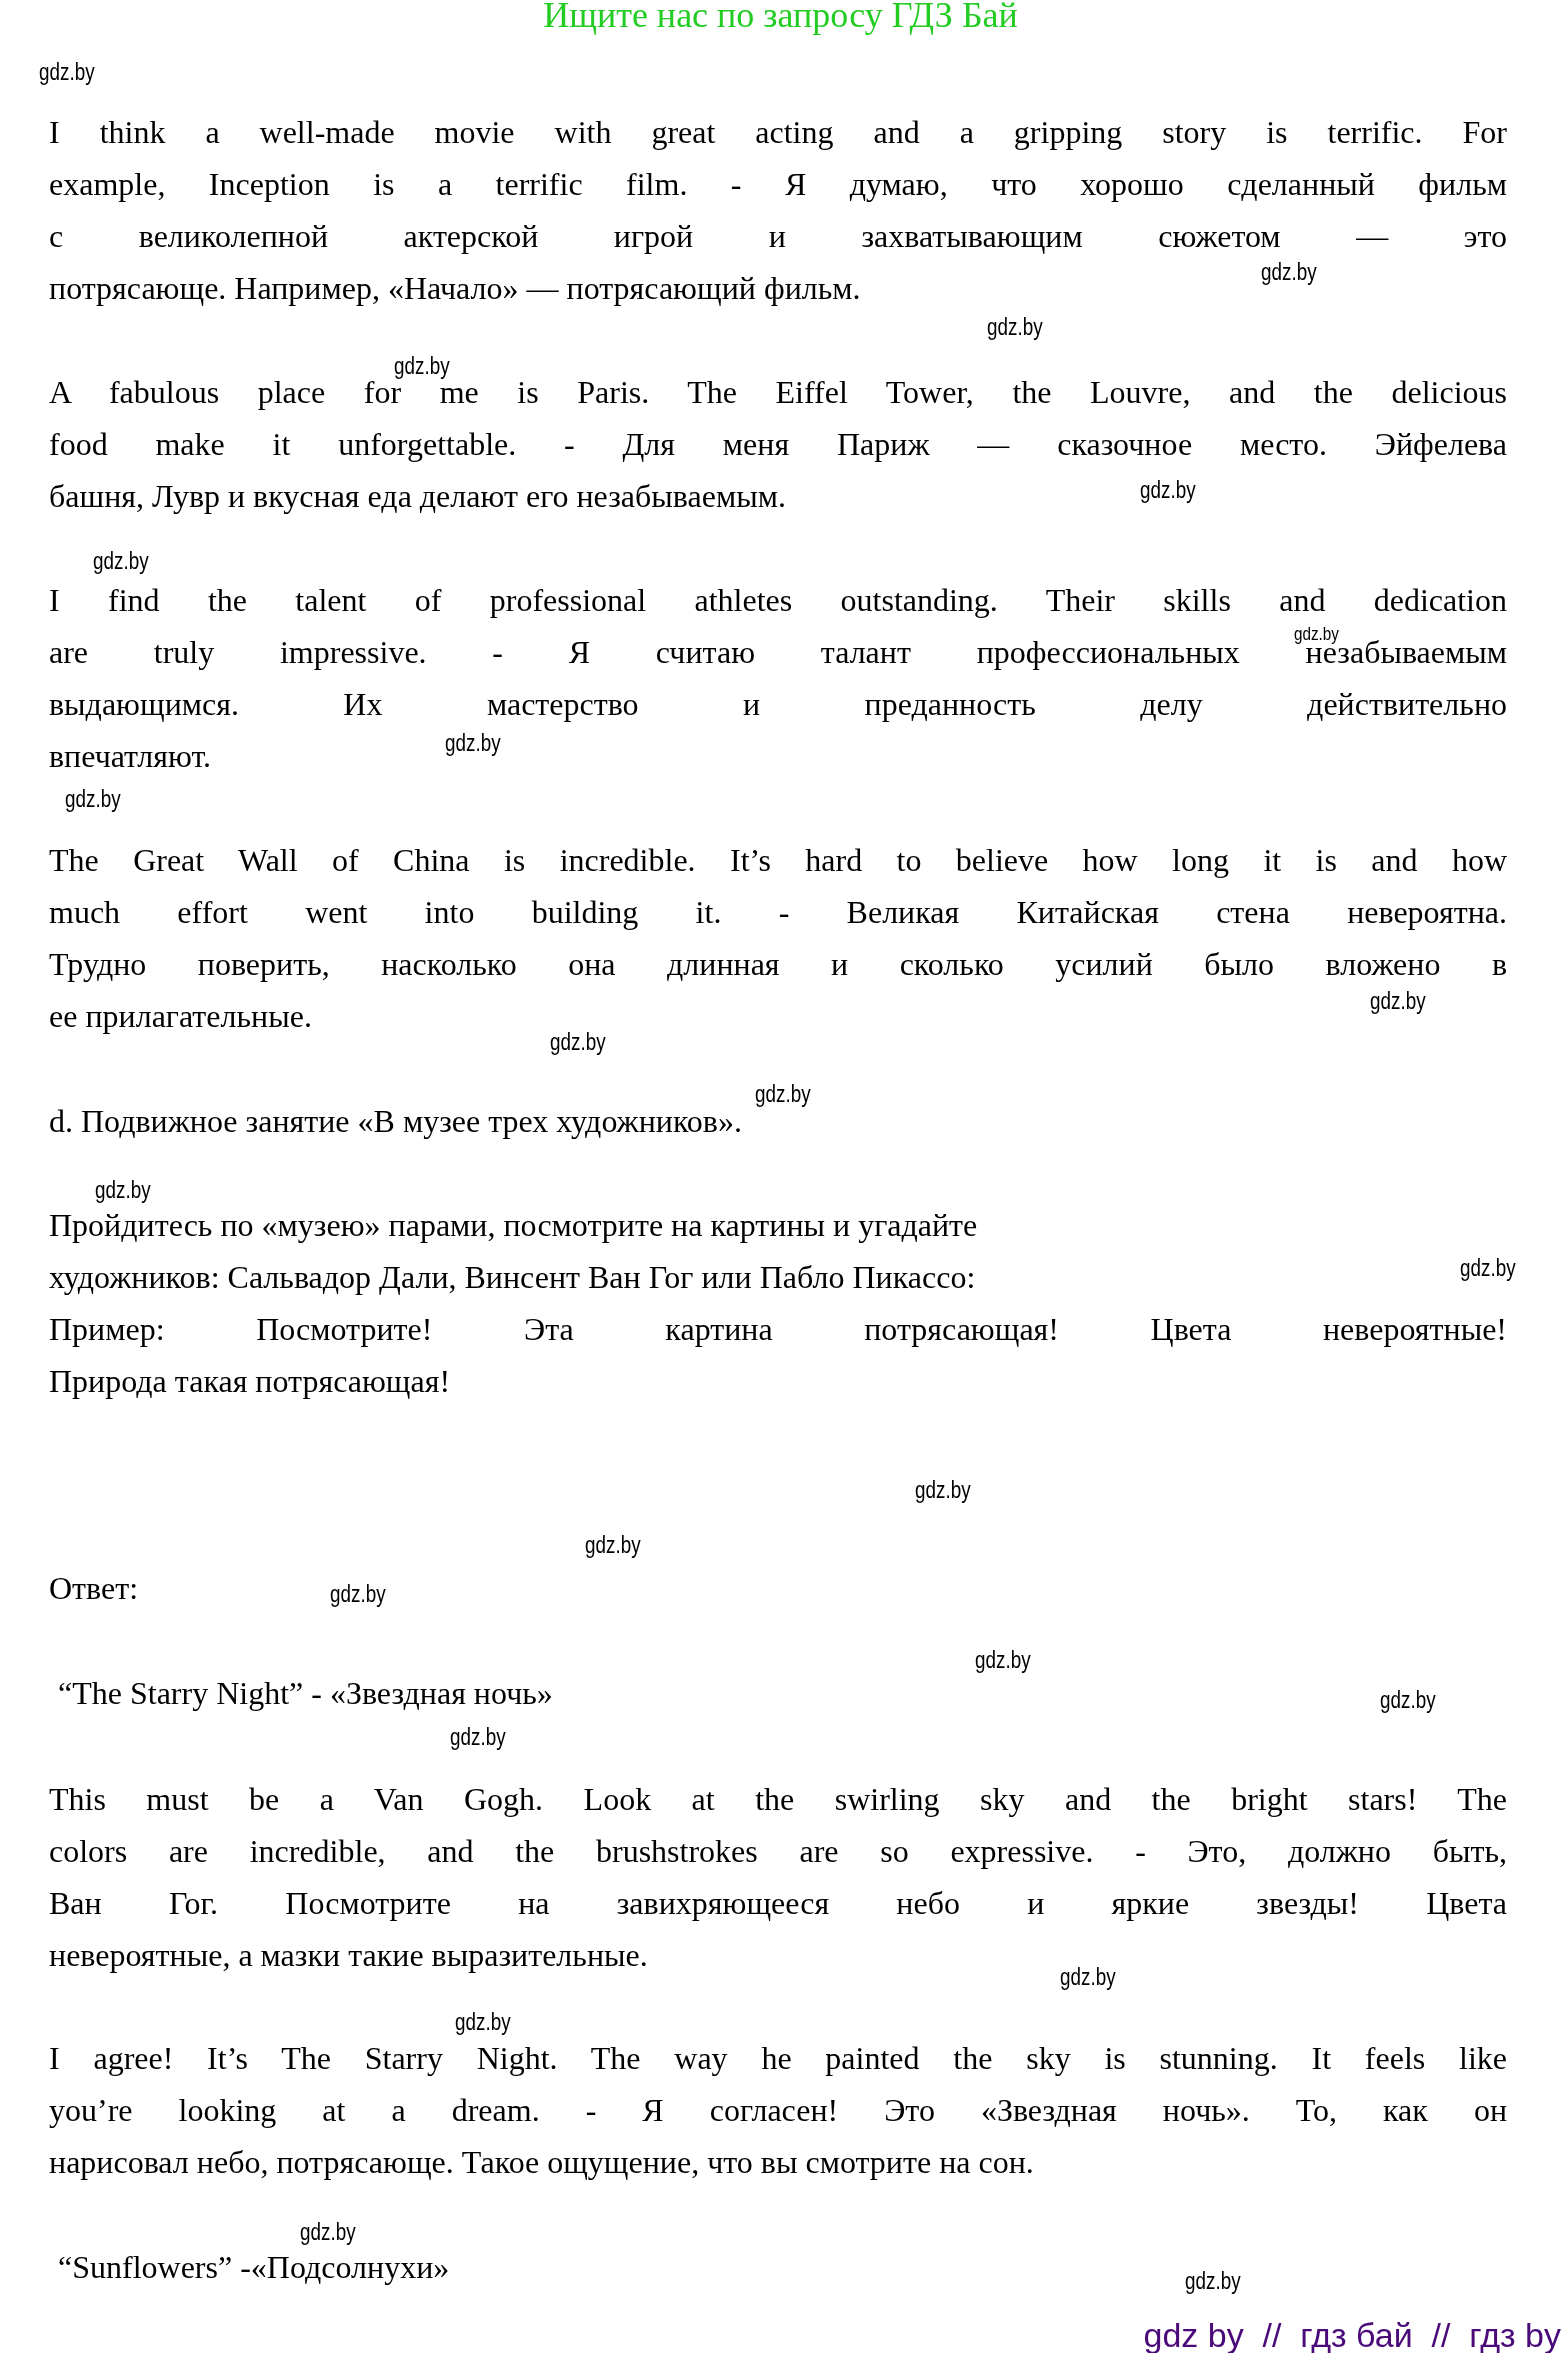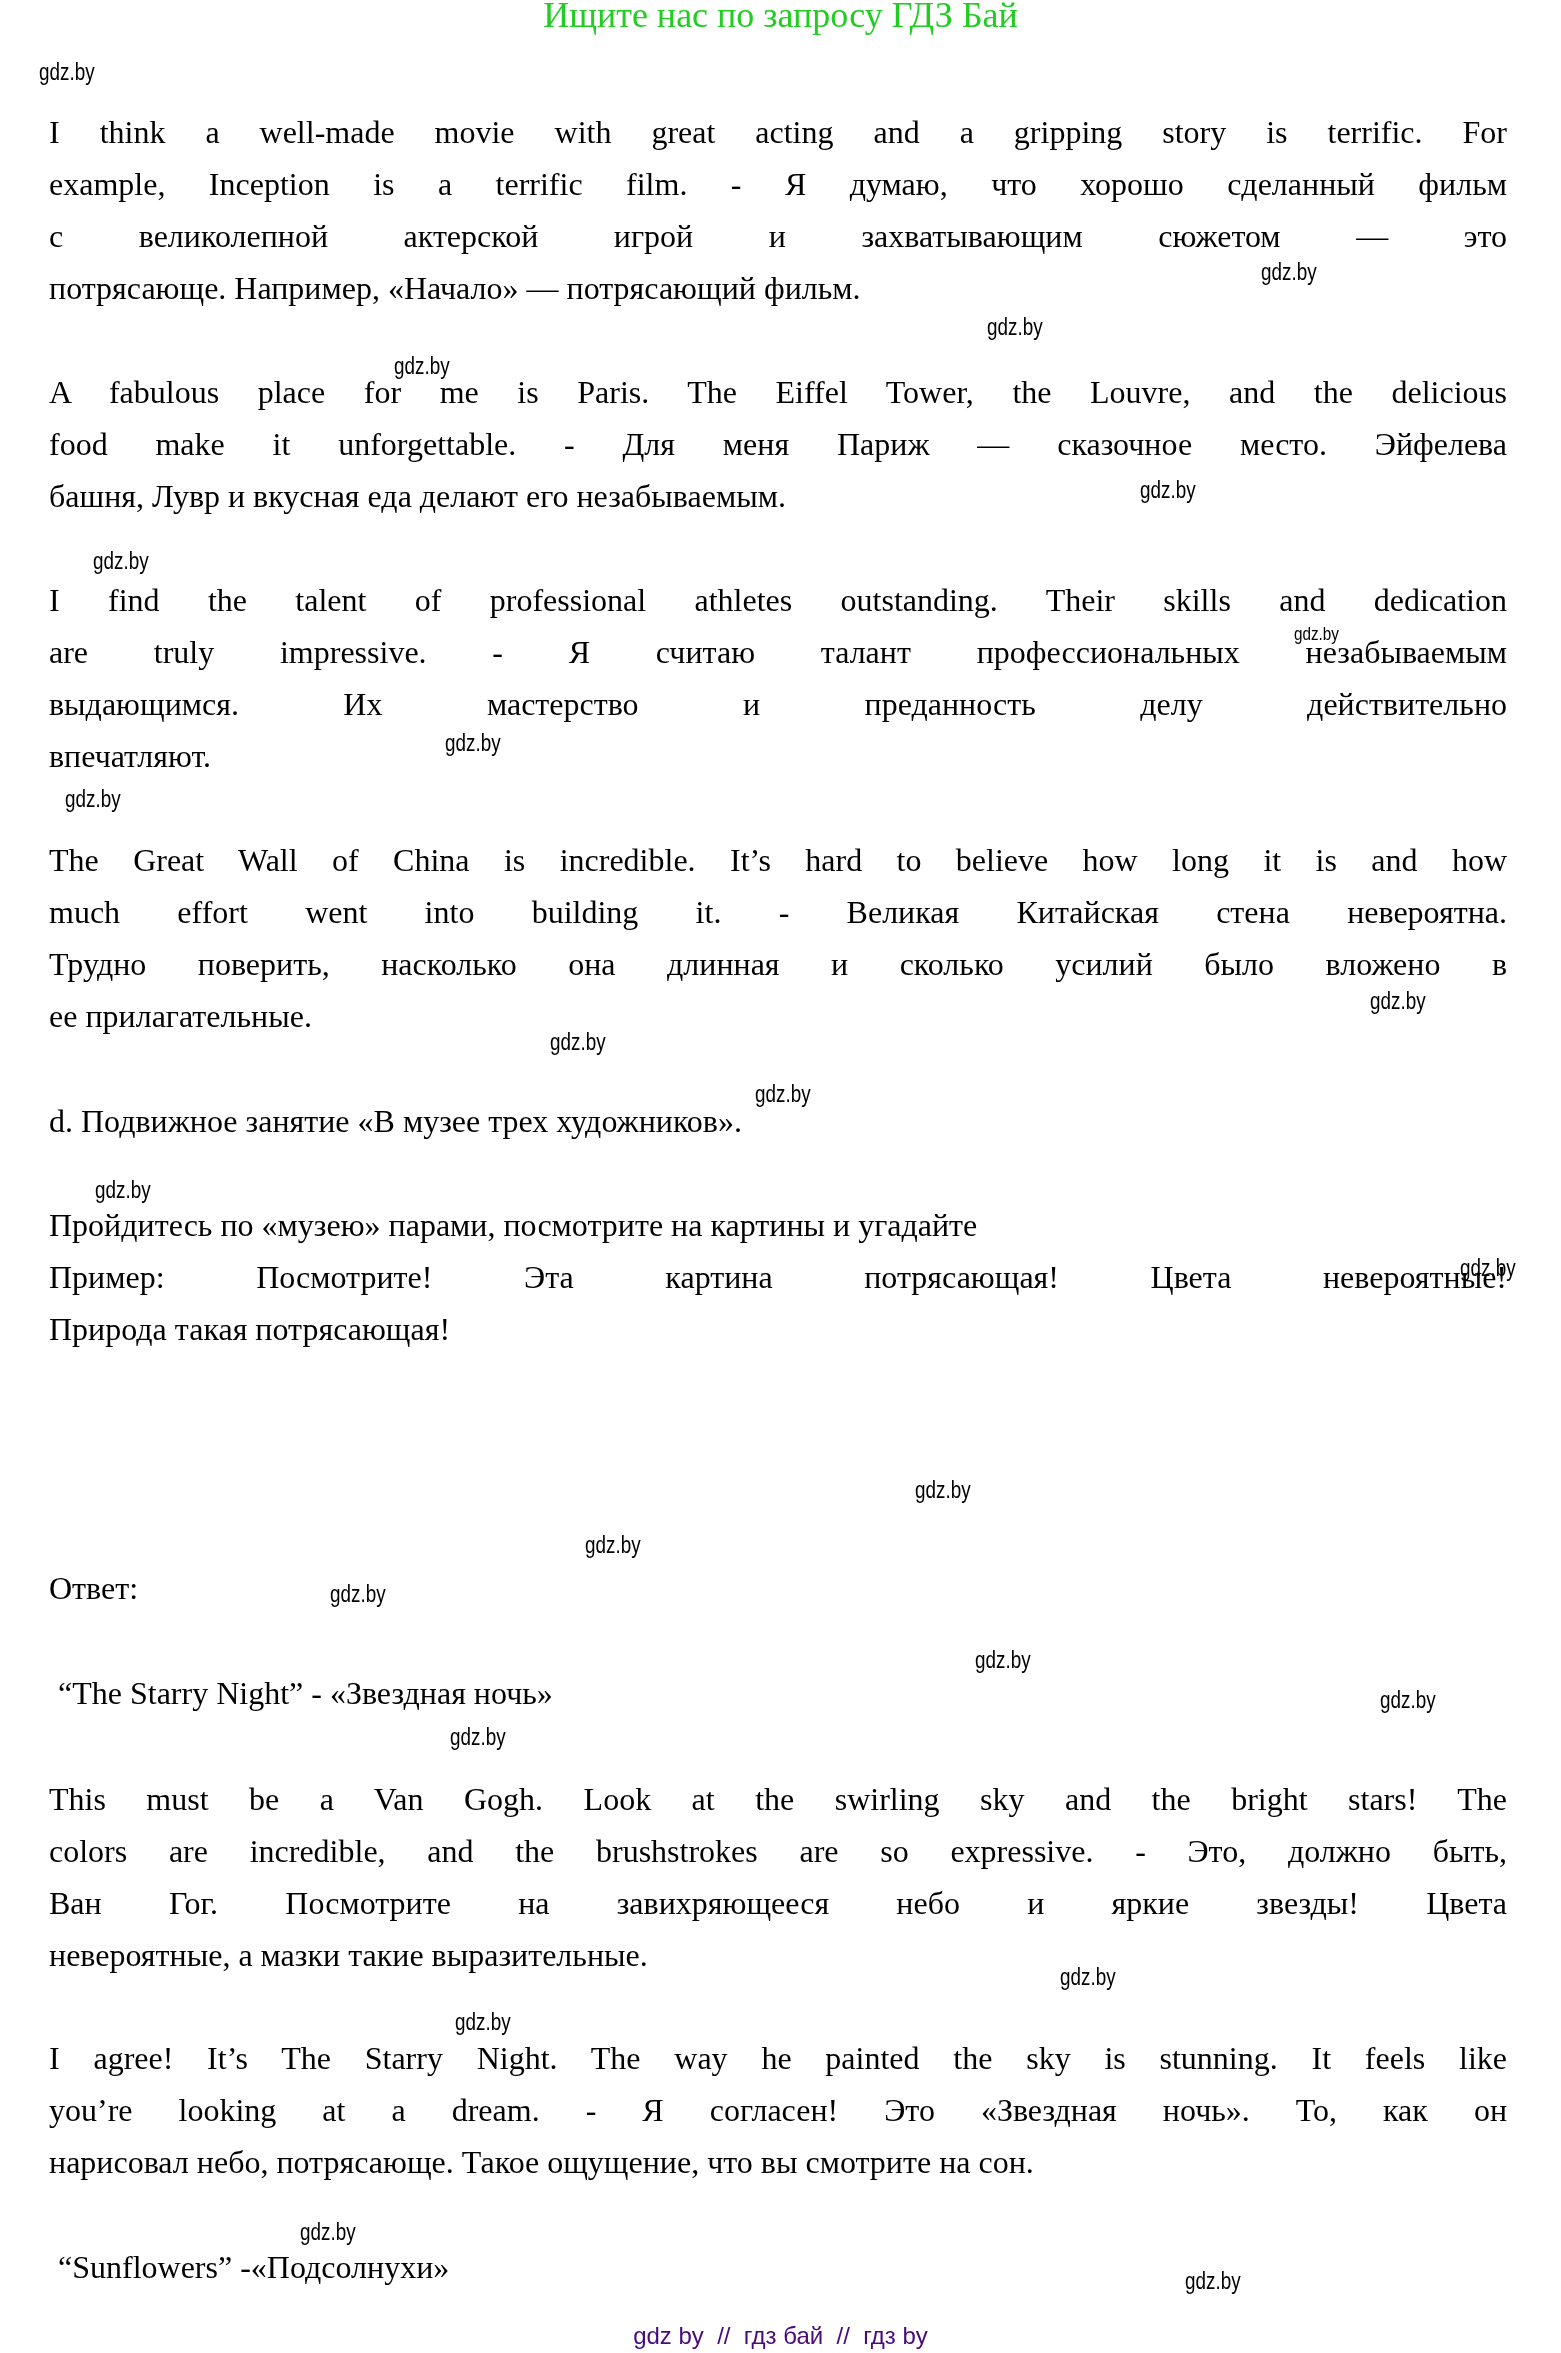--- a/index.html
+++ b/index.html
@@ -1,20 +1,20 @@
 <!DOCTYPE html>
 <html style="font-size:12.4px"><head>
 <meta charset="utf-8">
 <style>
   html, body { margin:0; padding:0; background:#ffffff; }
   body { width:1561px; height:2354px; position:relative; overflow:hidden; }
   .header { position:absolute; left:0; top:0; width:1561px; text-align:center;
     font-family:Liberation Serif, serif; font-size:36px; line-height:31px; color:#22cc22; }
-  .footer { position:absolute; left:0; top:2320px; width:1561px; text-align:center;
-    font-family:"Liberation Sans", sans-serif; font-size:24px; line-height:31px; color:#4a0a7a; white-space:pre; }
+  .footer { position:absolute; left:0; top:2320px; width:1561px; text-align:right;
+    font-family:"Liberation Sans", sans-serif; font-size:34px; line-height:31px; color:#4a0a7a; white-space:pre; }
   .para { position:absolute; left:49px; width:1458px; font-family:"Liberation Serif", serif;
     font-size:32px; color:#000; }
   .line { height:52px; line-height:52px; white-space:nowrap; }
   .line.j { text-align:justify; text-align-last:justify; white-space:normal; overflow:hidden; }
   .wm { position:absolute; font-family:"Liberation Sans", sans-serif; font-size:23px; line-height:26px;
     color:#000; transform:scaleX(0.82); transform-origin:left center; white-space:nowrap; }
   .wm.sm { font-size:18.6px; line-height:22px; }
 </style>
 </head>
 <body>
@@ -47,20 +47,21 @@
   <div class="line j">Трудно поверить, насколько она длинная и сколько усилий было вложено в</div>
   <div class="line">ее прилагательные.</div>
 </div>
 
 <div class="para" style="top:1095px;">
   <div class="line">d. Подвижное занятие «В музее трех художников».</div>
 </div>
 
 <div class="para" style="top:1199px;">
   <div class="line">Пройдитесь по «музею» парами, посмотрите на картины и угадайте</div>
+  <div class="line">художников: Сальвадор Дали, Винсент Ван Гог или Пабло Пикассо:</div>
   <div class="line j">Пример: Посмотрите! Эта картина потрясающая! Цвета невероятные!</div>
   <div class="line">Природа такая потрясающая!</div>
 </div>
 
 <div class="para" style="top:1562px;">
   <div class="line">Ответ:</div>
 </div>
 
 <div class="para" style="top:1667px; left:58px;">
   <div class="line">“The Starry Night” - «Звездная ночь»</div>

